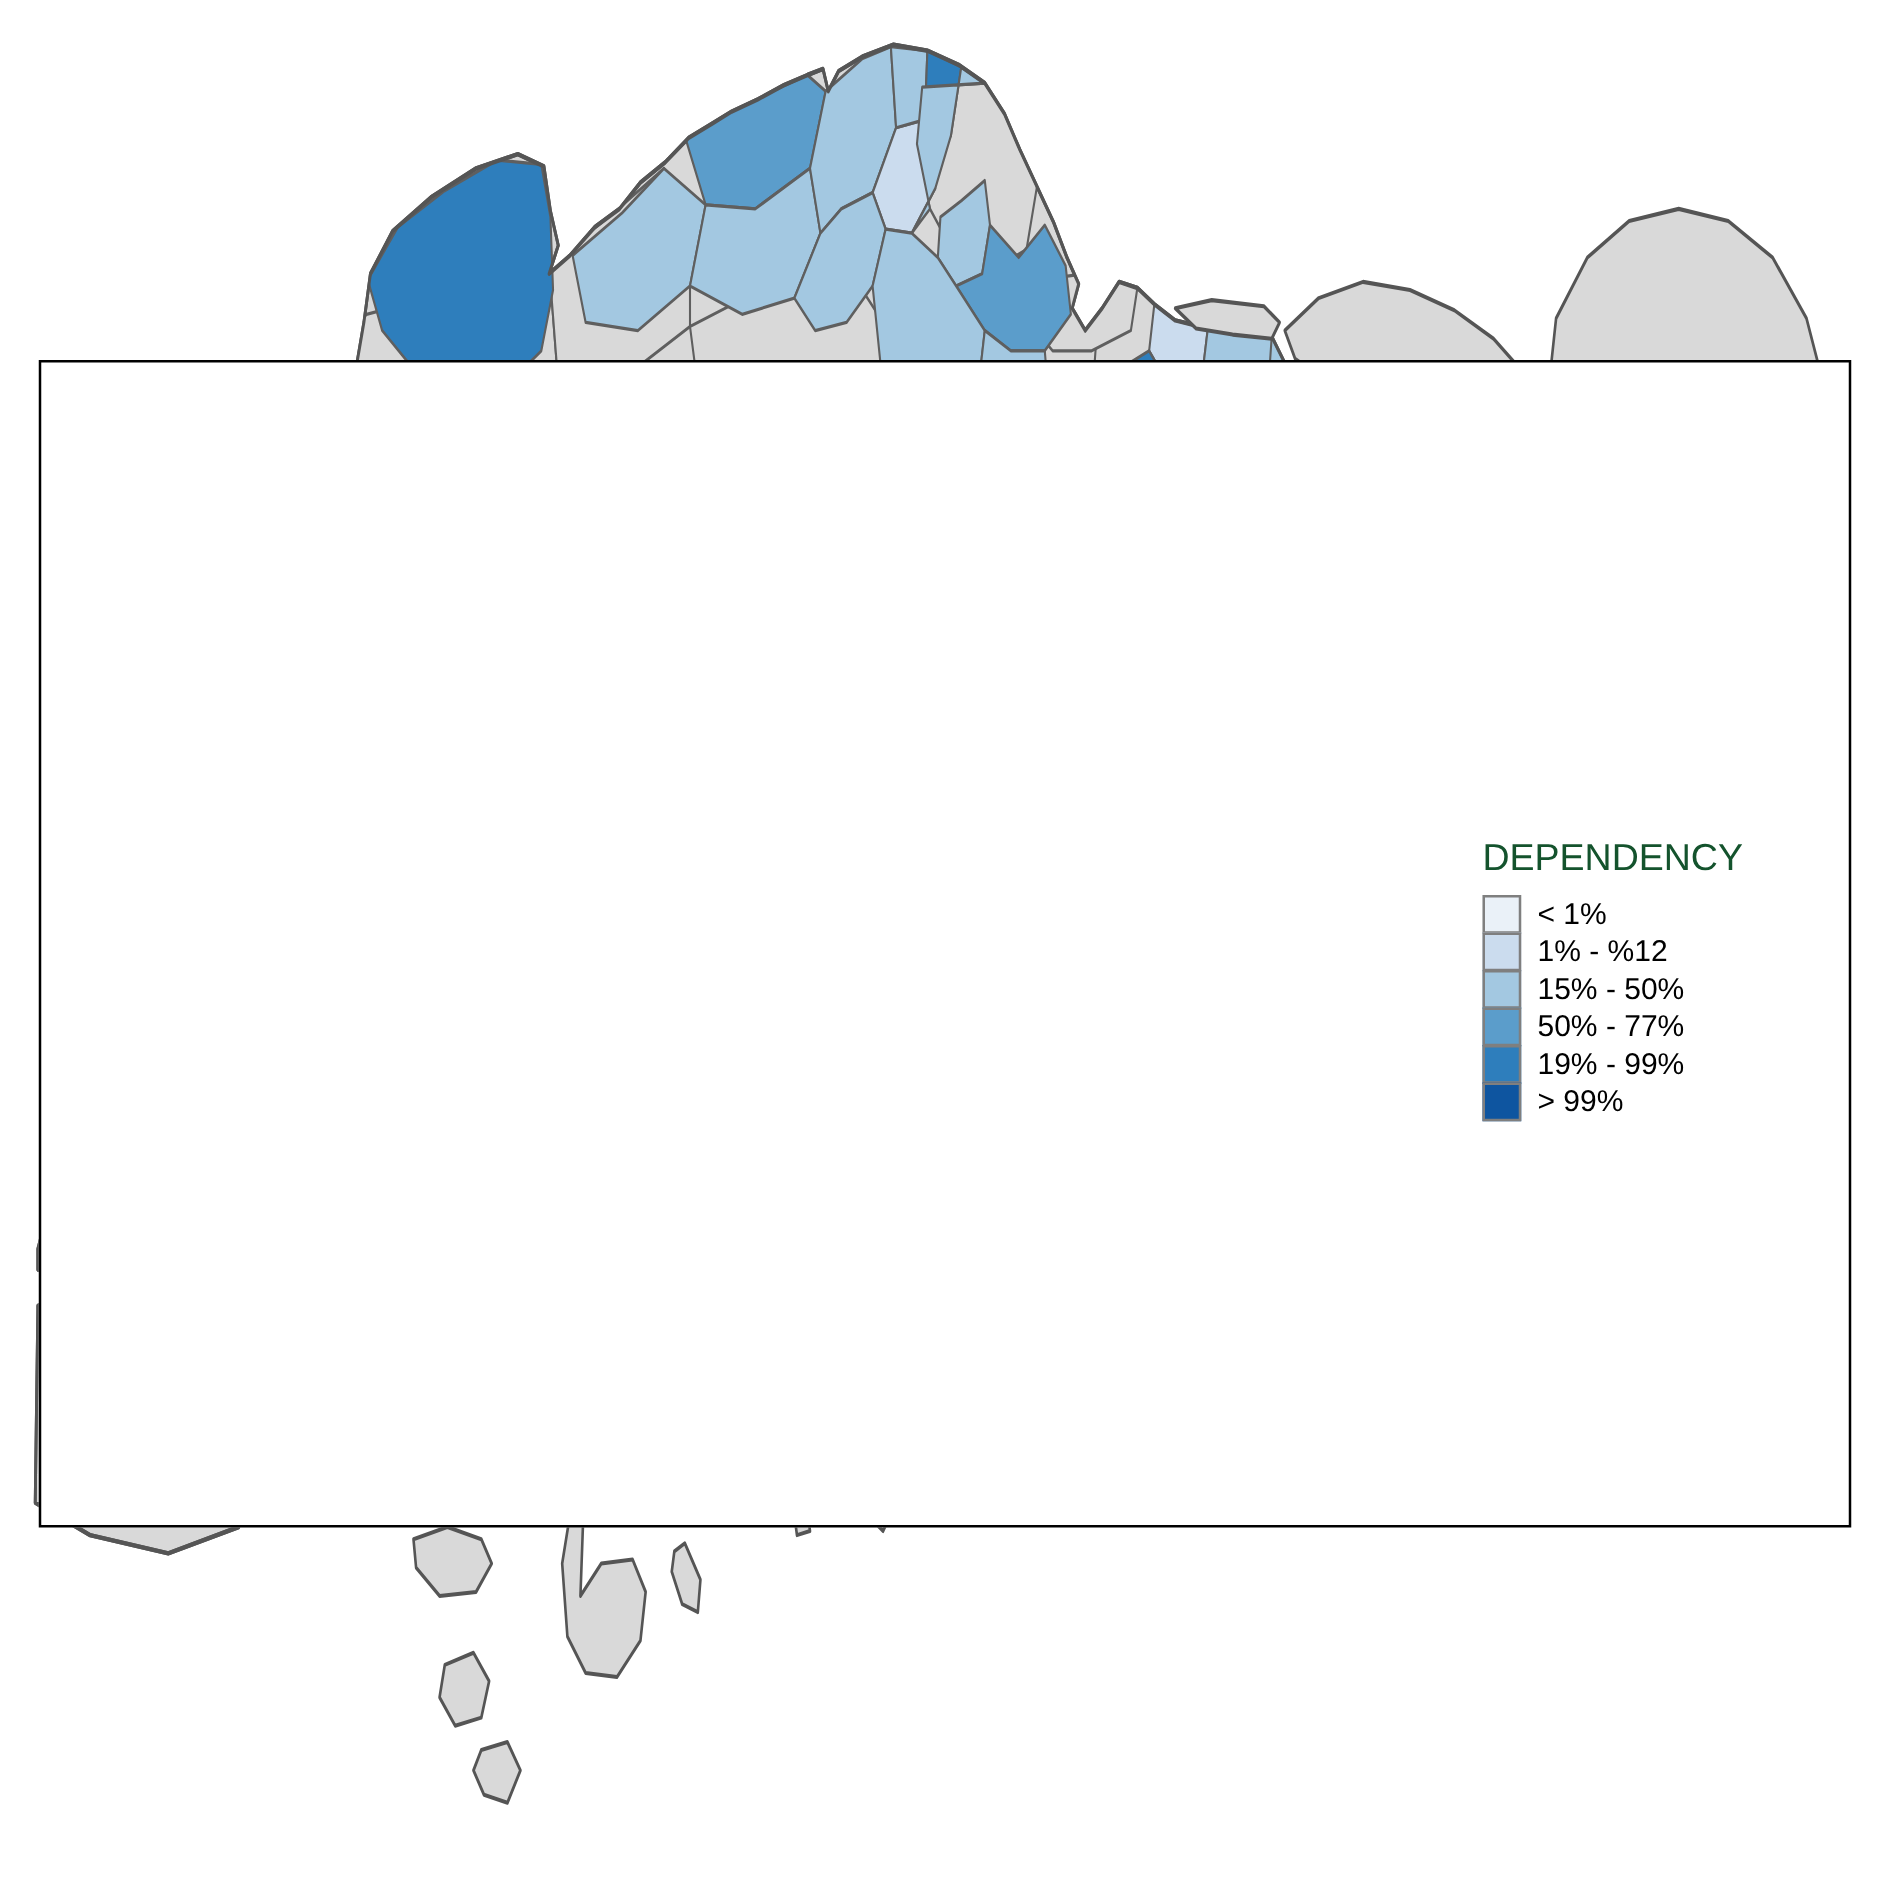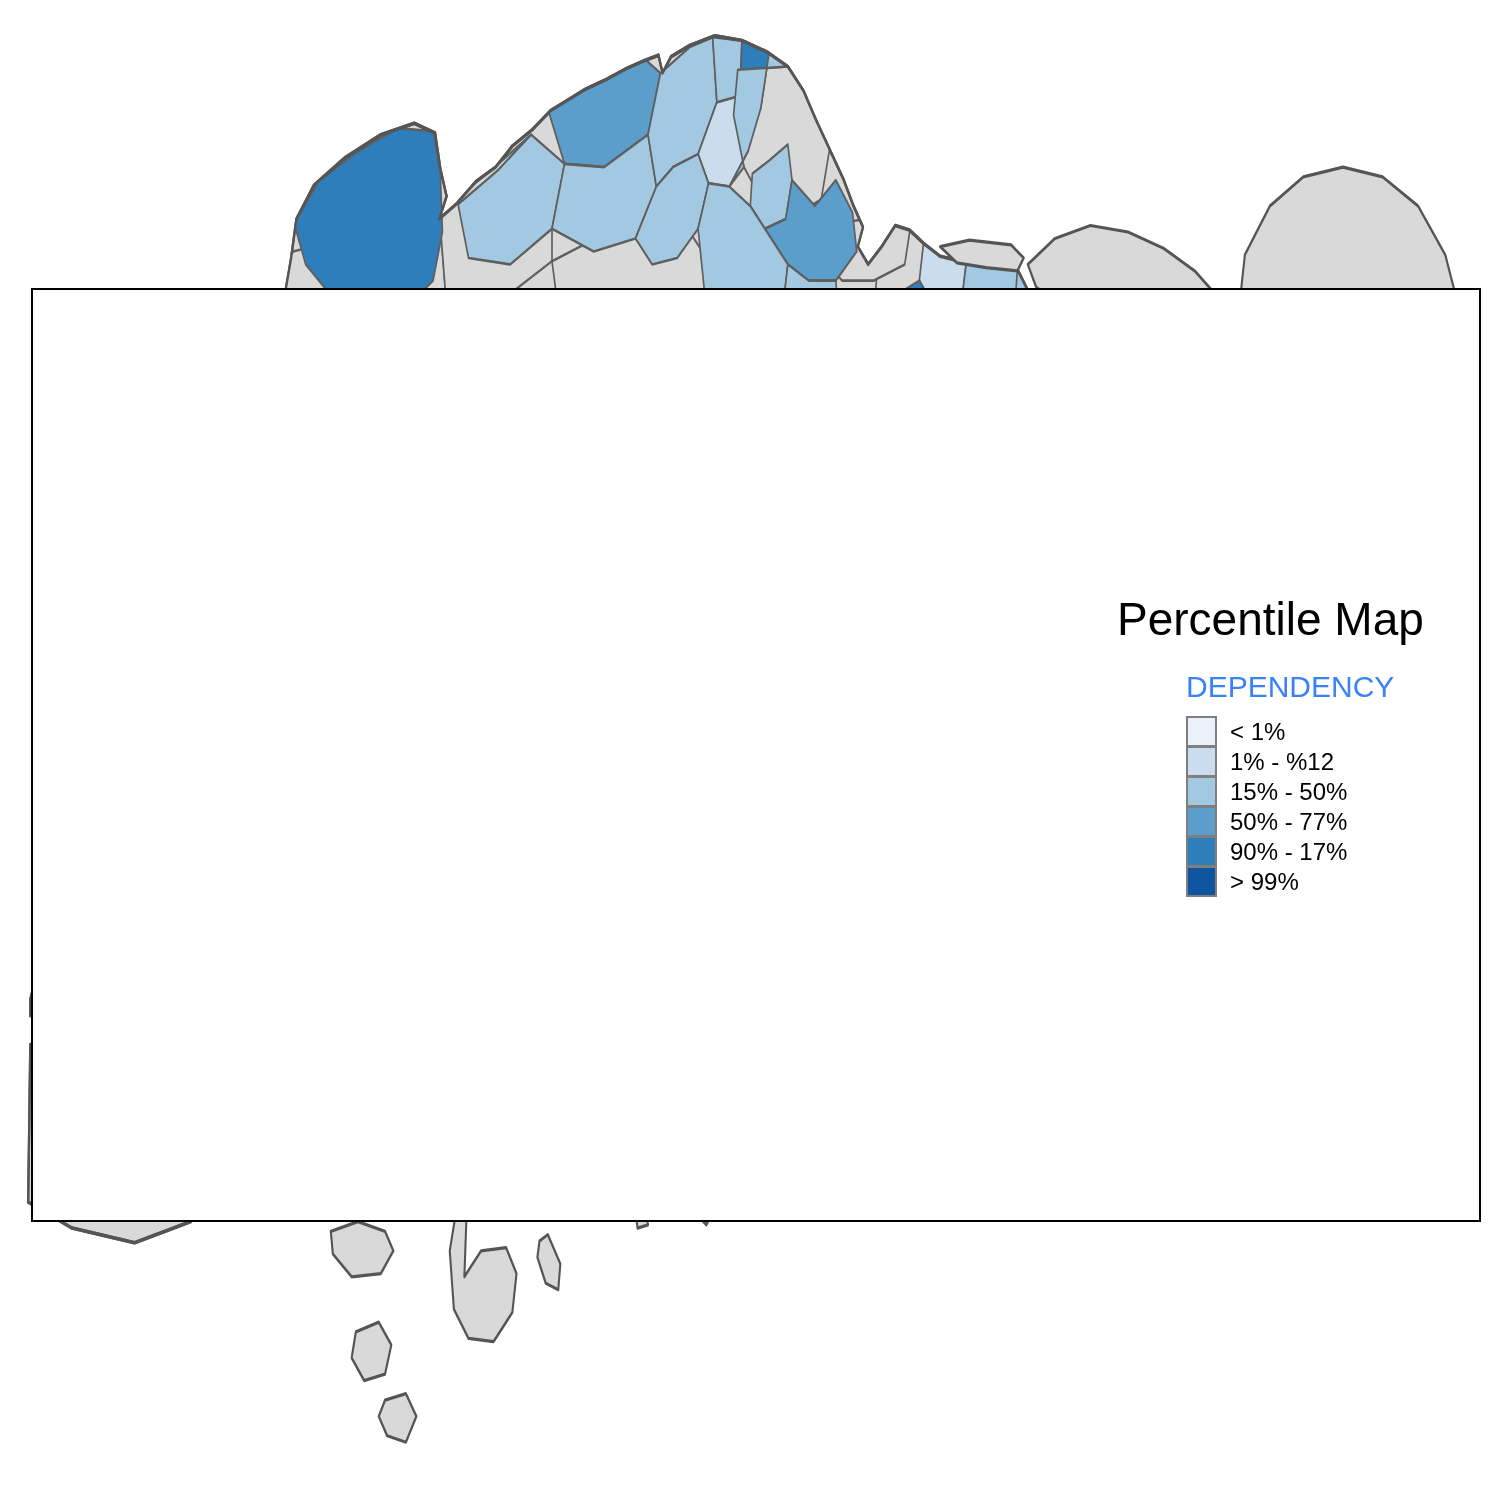--- a/index.html
+++ b/index.html
@@ -3,21 +3,21 @@
 <meta charset="utf-8">
 <style>
   html,body{margin:0;padding:0;background:#ffffff;width:1512px;height:1512px;overflow:hidden;
     font-family:"Liberation Sans","DejaVu Sans",sans-serif;}
   #stage{position:relative;width:1512px;height:1512px;background:#ffffff;}
   #frame{position:absolute;left:31px;top:288px;width:1450px;height:934px;border:2px solid #000;
     box-sizing:border-box;background:#ffffff;}
   #map-svg{position:absolute;left:0;top:0;width:100%;height:100%;}
   #plot-title{position:absolute;left:1117px;top:592px;font-size:46px;color:#000;white-space:nowrap;}
   #legend{position:absolute;left:1186px;top:670px;}
-  #legend-title{font-size:30px;color:#3b82f6;margin-bottom:13px;white-space:nowrap;}
+  #legend-title{font-size:30px;color:#14532d;margin-bottom:13px;white-space:nowrap;}
   .legend-row{display:flex;align-items:center;height:30px;}
   .legend-swatch{width:31px;height:31px;box-sizing:border-box;border:2px solid #7f7f7f;
     margin-top:-2px;flex:none;}
   .legend-label{margin-left:13px;font-size:24px;color:#000;white-space:nowrap;}
 </style>
 </head>
 <body>
 
 <div id="stage">
   <svg id="map-svg" xmlns="http://www.w3.org/2000/svg" viewBox="31 289 1449 932" preserveAspectRatio="none">
@@ -169,21 +169,20 @@
       <path d="M650,988L662,986L664,998L652,1002Z" fill="#D9D9D9" stroke="#555555" stroke-width="2" stroke-linejoin="round"></path>
       <path d="M672,1000L692,996L700,1008L692,1022L676,1018L668,1008Z" fill="#D9D9D9" stroke="#555555" stroke-width="2" stroke-linejoin="round"></path>
       <path d="M694,1014L712,1012L718,1030L708,1044L696,1036L692,1022Z" fill="#D9D9D9" stroke="#555555" stroke-width="2" stroke-linejoin="round"></path>
       <path d="M640,1036L650,1034L652,1044L642,1046Z" fill="#D9D9D9" stroke="#555555" stroke-width="2" stroke-linejoin="round"></path>
       <path d="M932,441L960,437L1000,440L1012,448L1006,456L976,454L948,451Z" fill="#D9D9D9" stroke="#555555" stroke-width="2" stroke-linejoin="round"></path>
       <path d="M1016,452L1042,436L1076,428L1112,432L1146,442L1176,456L1198,472L1194,490L1160,492L1124,498L1086,492L1050,478L1024,466Z" fill="#D9D9D9" stroke="#555555" stroke-width="2" stroke-linejoin="round"></path>
       <path d="M1044,498L1068,494L1078,506L1062,514L1046,508Z" fill="#D9D9D9" stroke="#555555" stroke-width="2" stroke-linejoin="round"></path>
       <path d="M1224,446L1248,416L1280,398L1318,392L1356,398L1390,416L1416,446L1432,486L1436,530L1428,574L1408,618L1378,654L1342,678L1306,688L1276,676L1258,648L1258,612L1270,584L1258,556L1240,528L1228,496L1220,470Z" fill="#D9D9D9" stroke="#555555" stroke-width="2" stroke-linejoin="round"></path>
     </svg>
   <div id="frame"></div>
-  <div id="plot-title">Percentile Map</div>
   <div id="legend">
     <div id="legend-title">DEPENDENCY</div>
     <div id="legend-items">
         <div class="legend-row">
           <div class="legend-swatch" style="background: rgb(234, 241, 248);"></div>
           <span class="legend-label">&lt; 1%</span>
         </div>
         <div class="legend-row">
           <div class="legend-swatch" style="background: rgb(203, 220, 238);"></div>
           <span class="legend-label">1% - %12</span>
@@ -191,21 +190,21 @@
         <div class="legend-row">
           <div class="legend-swatch" style="background: rgb(163, 200, 225);"></div>
           <span class="legend-label">15% - 50%</span>
         </div>
         <div class="legend-row">
           <div class="legend-swatch" style="background: rgb(91, 157, 203);"></div>
           <span class="legend-label">50% - 77%</span>
         </div>
         <div class="legend-row">
           <div class="legend-swatch" style="background: rgb(46, 126, 188);"></div>
-          <span class="legend-label">90% - 17%</span>
+          <span class="legend-label">19% - 99%</span>
         </div>
         <div class="legend-row">
           <div class="legend-swatch" style="background: rgb(14, 85, 160);"></div>
           <span class="legend-label">&gt; 99%</span>
         </div>
       </div>
   </div>
 </div>
 
 </body></html>

